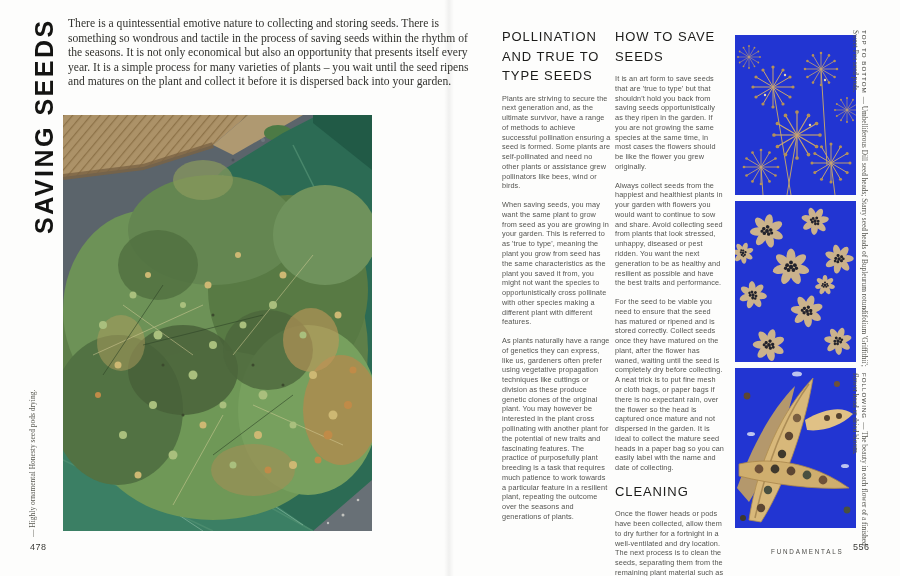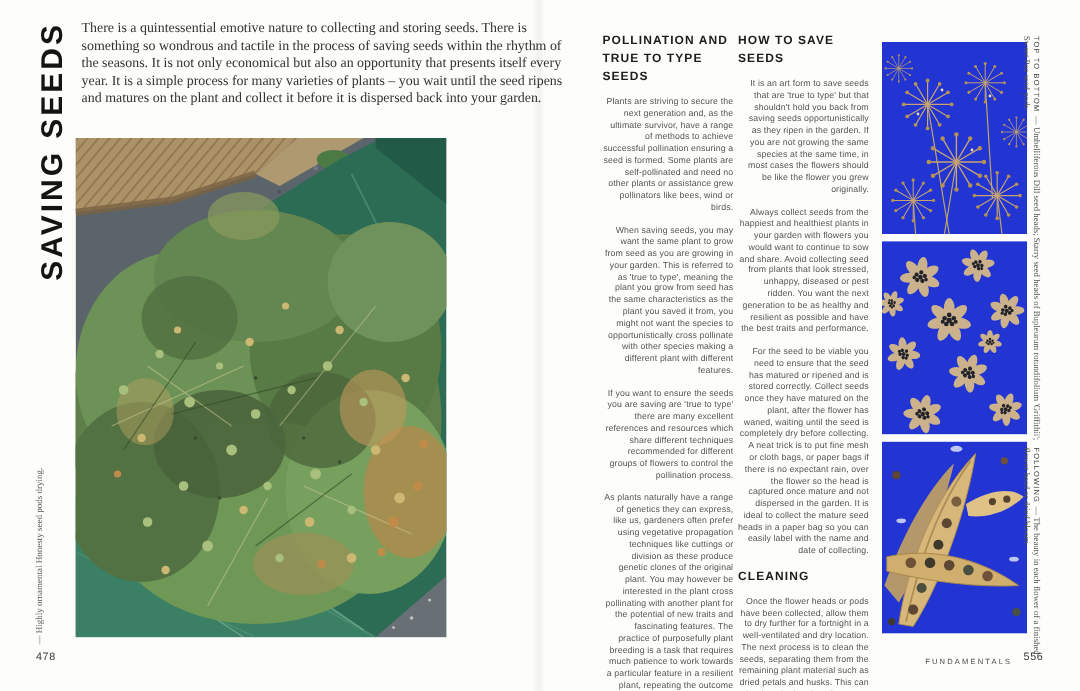--- a/index.html
+++ b/index.html
@@ -20,23 +20,23 @@
   .pageno.left{left:30px;top:542px;}
   .pageno.right{left:853px;top:542px;}
 
   
   .gutter{position:absolute;left:444px;top:0;width:10px;height:576px;
           background:linear-gradient(90deg,rgba(0,0,0,0),rgba(0,0,0,0.05) 50%,rgba(0,0,0,0));}
 
   
   .col{position:absolute;top:27px;width:109px;}
   .col1{left:502px;} .col2{left:615px;}
-  .col h3{margin:0 0 8px;font-size:10px;letter-spacing:.9px;line-height:1.5;color:#1c1c1a;font-weight:700;}
+  .col h3{margin:0 0 8px;font-size:13px;letter-spacing:.9px;line-height:1.5;color:#1c1c1a;font-weight:400;}
   .col h3.sub{margin-top:3px;}
-  .col p{margin:0 0 9px;font-size:7.3px;line-height:1.34;color:#545450;letter-spacing:.1px;text-align:right;}
+  .col p{margin:0 0 9px;font-size:7.3px;line-height:1.34;color:#545450;letter-spacing:.1px;}
 
   
   .photo{position:absolute;left:735px;width:121px;}
   .p1{top:35px;height:160px;} .p2{top:201px;height:161px;} .p3{top:368px;height:160px;}
 
   
   .vcap-r{position:absolute;transform-origin:0 0;transform:rotate(90deg);white-space:nowrap;
           font-family:"Liberation Serif",serif;font-size:7.3px;color:#55554e;}
   .ct1{left:869px;top:30px;} .ct2{left:860px;top:30px;}
   .cb1{left:869px;top:373px;} .cb2{left:860px;top:373px;}
@@ -182,21 +182,20 @@
   </section>
 
   <div class="gutter"></div>
 
   <section>
 
     <div class="col col1">
       <h3>POLLINATION AND TRUE TO TYPE SEEDS</h3>
       <p>Plants are striving to secure the next generation and, as the ultimate survivor, have a range of methods to achieve successful pollination ensuring a seed is formed. Some plants are self-pollinated and need no other plants or assistance grew pollinators like bees, wind or birds.</p>
       <p>When saving seeds, you may want the same plant to grow from seed as you are growing in your garden. This is referred to as 'true to type', meaning the plant you grow from seed has the same characteristics as the plant you saved it from, you might not want the species to opportunistically cross pollinate with other species making a different plant with different features.</p>
-      <p>If you want to ensure the seeds you are saving are 'true to type' there are many excellent references and resources which share different techniques recommended for different groups of flowers to control the pollination process.</p>
       <p>As plants naturally have a range of genetics they can express, like us, gardeners often prefer using vegetative propagation techniques like cuttings or division as these produce genetic clones of the original plant. You may however be interested in the plant cross pollinating with another plant for the potential of new traits and fascinating features. The practice of purposefully plant breeding is a task that requires much patience to work towards a particular feature in a resilient plant, repeating the outcome over the seasons and generations of plants.</p>
     </div>
 
     <div class="col col2">
       <h3>HOW TO SAVE SEEDS</h3>
       <p>It is an art form to save seeds that are 'true to type' but that shouldn't hold you back from saving seeds opportunistically as they ripen in the garden. If you are not growing the same species at the same time, in most cases the flowers should be like the flower you grew originally.</p>
       <p>Always collect seeds from the happiest and healthiest plants in your garden with flowers you would want to continue to sow and share. Avoid collecting seed from plants that look stressed, unhappy, diseased or pest ridden. You want the next generation to be as healthy and resilient as possible and have the best traits and performance.</p>
       <p>For the seed to be viable you need to ensure that the seed has matured or ripened and is stored correctly. Collect seeds once they have matured on the plant, after the flower has waned, waiting until the seed is completely dry before collecting. A neat trick is to put fine mesh or cloth bags, or paper bags if there is no expectant rain, over the flower so the head is captured once mature and not dispersed in the garden. It is ideal to collect the mature seed heads in a paper bag so you can easily label with the name and date of collecting.</p>
       <h3 class="sub">CLEANING</h3>
       <p>Once the flower heads or pods have been collected, allow them to dry further for a fortnight in a well-ventilated and dry location. The next process is to clean the seeds, separating them from the remaining plant material such as dried petals and husks. This can be done by hand or sieves can be useful as well to remove any debris before storing the seeds in paper ready for next season's sowing.</p>

